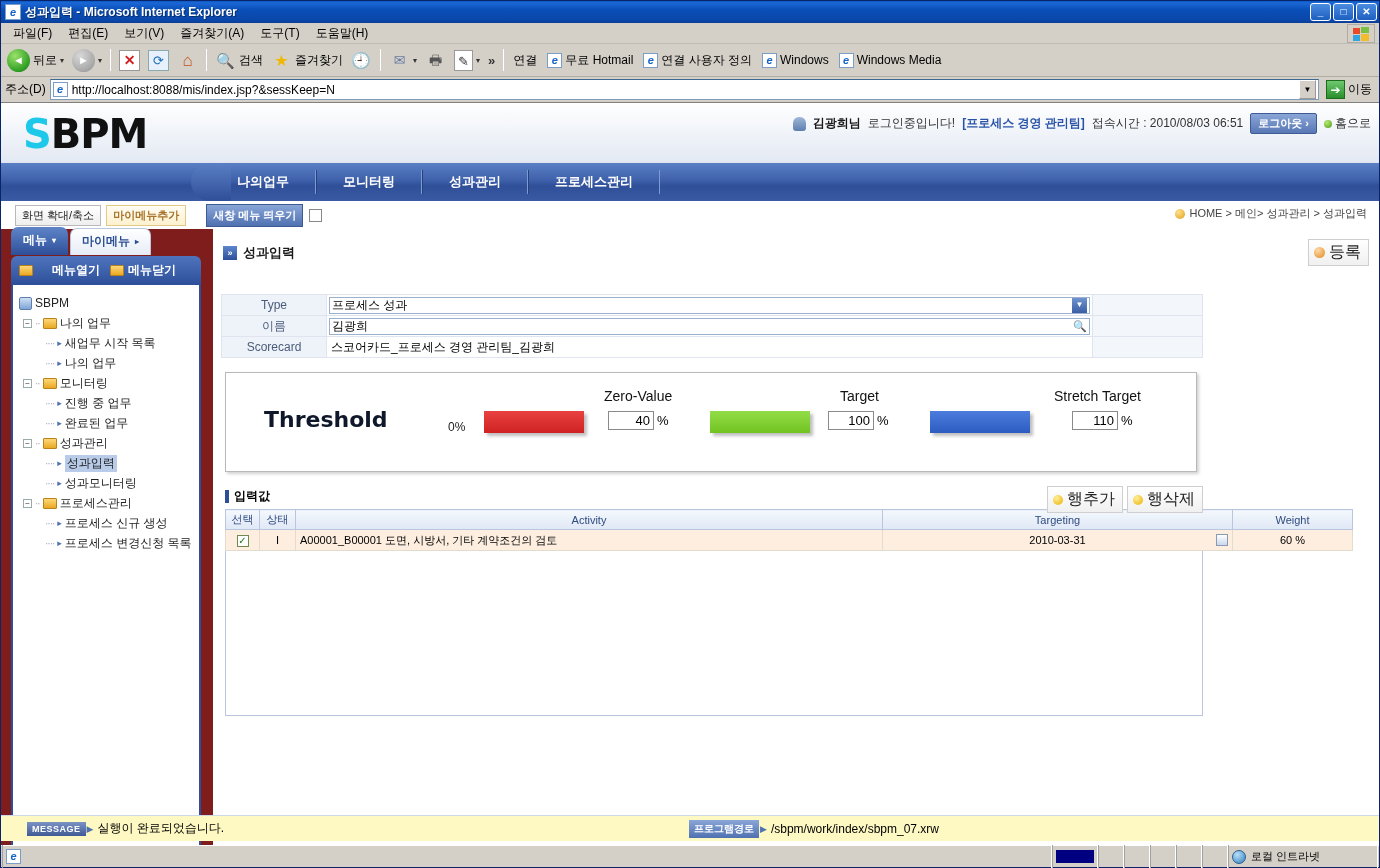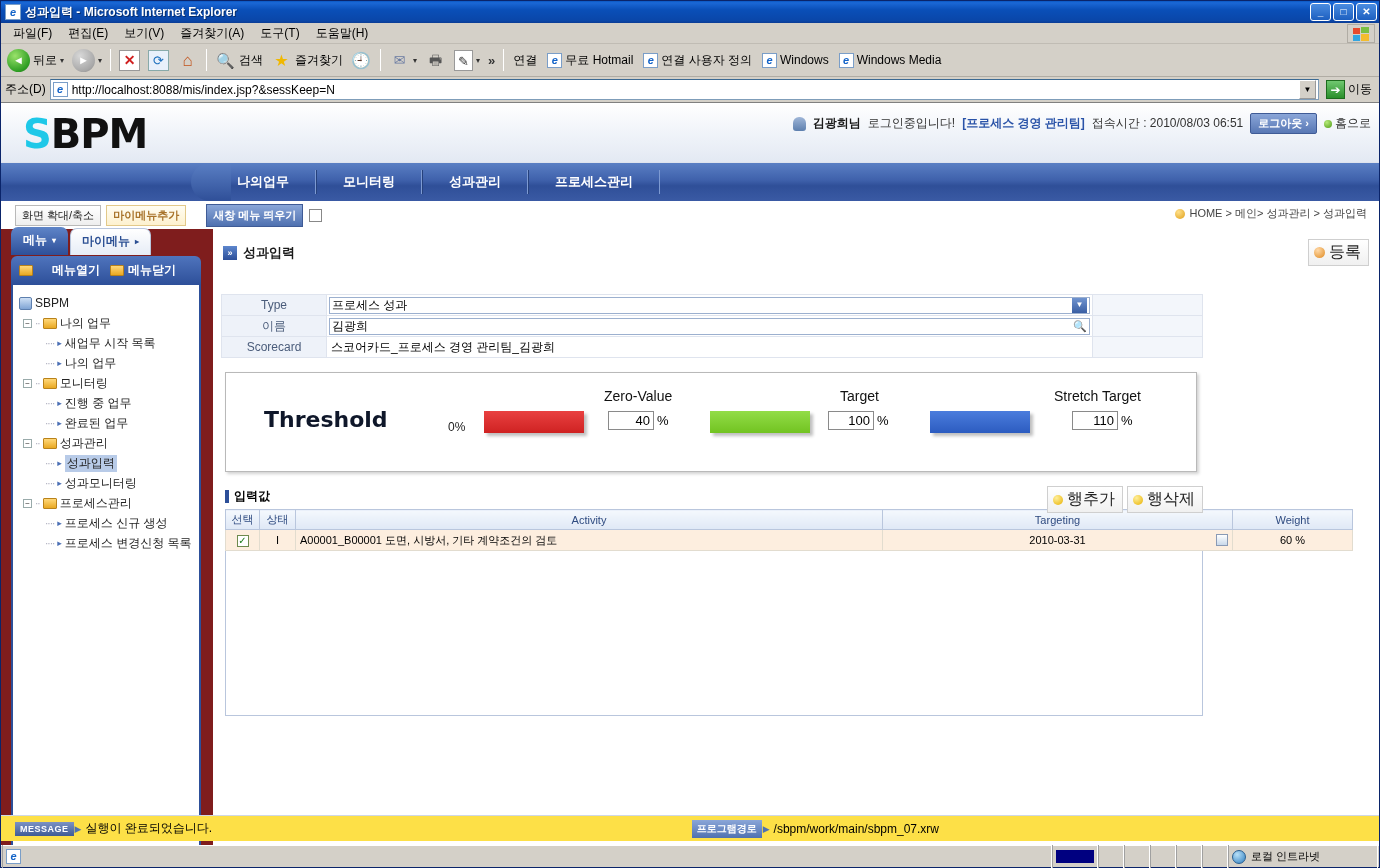--- a/index.html
+++ b/index.html
@@ -147,21 +147,21 @@
   .gh-btns{ position:absolute; right:0; top:-2px; display:flex; gap:4px;}
   .grid{ width:1128px; border:1px solid #b9c6dd; border-collapse:collapse; margin-left:4px; table-layout:fixed;}
   .grid th{ background:linear-gradient(#f4f8fd,#dfe8f6); border:1px solid #b9c6dd; height:20px; font-size:11px; color:#2f4b80; font-weight:normal;}
   .grid td{ border:1px solid #e2dccf; height:21px; font-size:11px; background:#fdeedf; padding:0 4px;}
   .grid td.c{ text-align:center;}
   .gchk{ width:12px;height:12px;border:1px solid #6e8a4e;background:#fff;color:#1a7a1a;font-size:10px;line-height:10px;text-align:center;display:inline-block;}
   .cal-ic{ width:12px;height:12px;background:linear-gradient(#ffffff,#c9d8ea);border:1px solid #8a9ab5;display:inline-block;}
   .grid-body{ width:978px; height:165px; border:1px solid #b9c6dd; border-top:none; margin-left:4px; background:#fff;}
 
   
-  .msgbar{ height:26px; background:#fde047; border-top:1px solid #cfd8e6; display:flex; align-items:center; position:relative; padding-left:14px;}
+  .msgbar{ height:26px; background:#fef9c3; border-top:1px solid #cfd8e6; display:flex; align-items:center; position:relative; padding-left:26px;}
   .tag{ background:linear-gradient(#7b92c4,#3f5b96); color:#fff; font-size:9px; font-weight:bold; padding:2px 5px; letter-spacing:.5px;}
   .tag2{ background:linear-gradient(#8aa6d8,#4f71b0); color:#fff; font-size:10px; font-weight:bold; padding:2px 5px;}
   .tri{ color:#4f71b0; font-size:9px; margin:0 4px 0 1px;}
   
   .statusbar{ height:22px; background:#d4d0c8; border-top:1px solid #fff; display:flex; align-items:center; font-size:11px; gap:0; padding:0 1px;}
   .st-cell{ border:1px solid #a0a0a0; border-right-color:#fff; border-bottom-color:#fff; height:19px; display:flex; align-items:center; padding:16px 3px;}
   .st-main{ flex:1; }
   .st-prog{ width:46px; justify-content:center;}
   .progblock{ width:38px;height:13px;background:#000080;}
   .st-small{ width:26px;}
@@ -536,21 +536,21 @@
       </div>
     </div>
 
     <div class="msgbar" style="position:absolute; bottom:4px; left:0; right:0;">
       <span class="tag">MESSAGE</span>
       <span class="tri">▶</span>
       <span>실행이 완료되었습니다.</span>
       <span style="flex:1"></span>
       <span class="tag2">프로그램경로</span>
       <span class="tri">▶</span>
-      <span style="margin-right:440px">/sbpm/work/main/sbpm_07.xrw</span>
+      <span style="margin-right:440px">/sbpm/work/index/sbpm_07.xrw</span>
     </div>
   </div>
 
   <div class="statusbar">
     <div class="st-cell st-main">
       <span class="tiny-e"></span>
       <span></span>
     </div>
     <div class="st-cell st-prog">
         <span class="progblock"></span>

